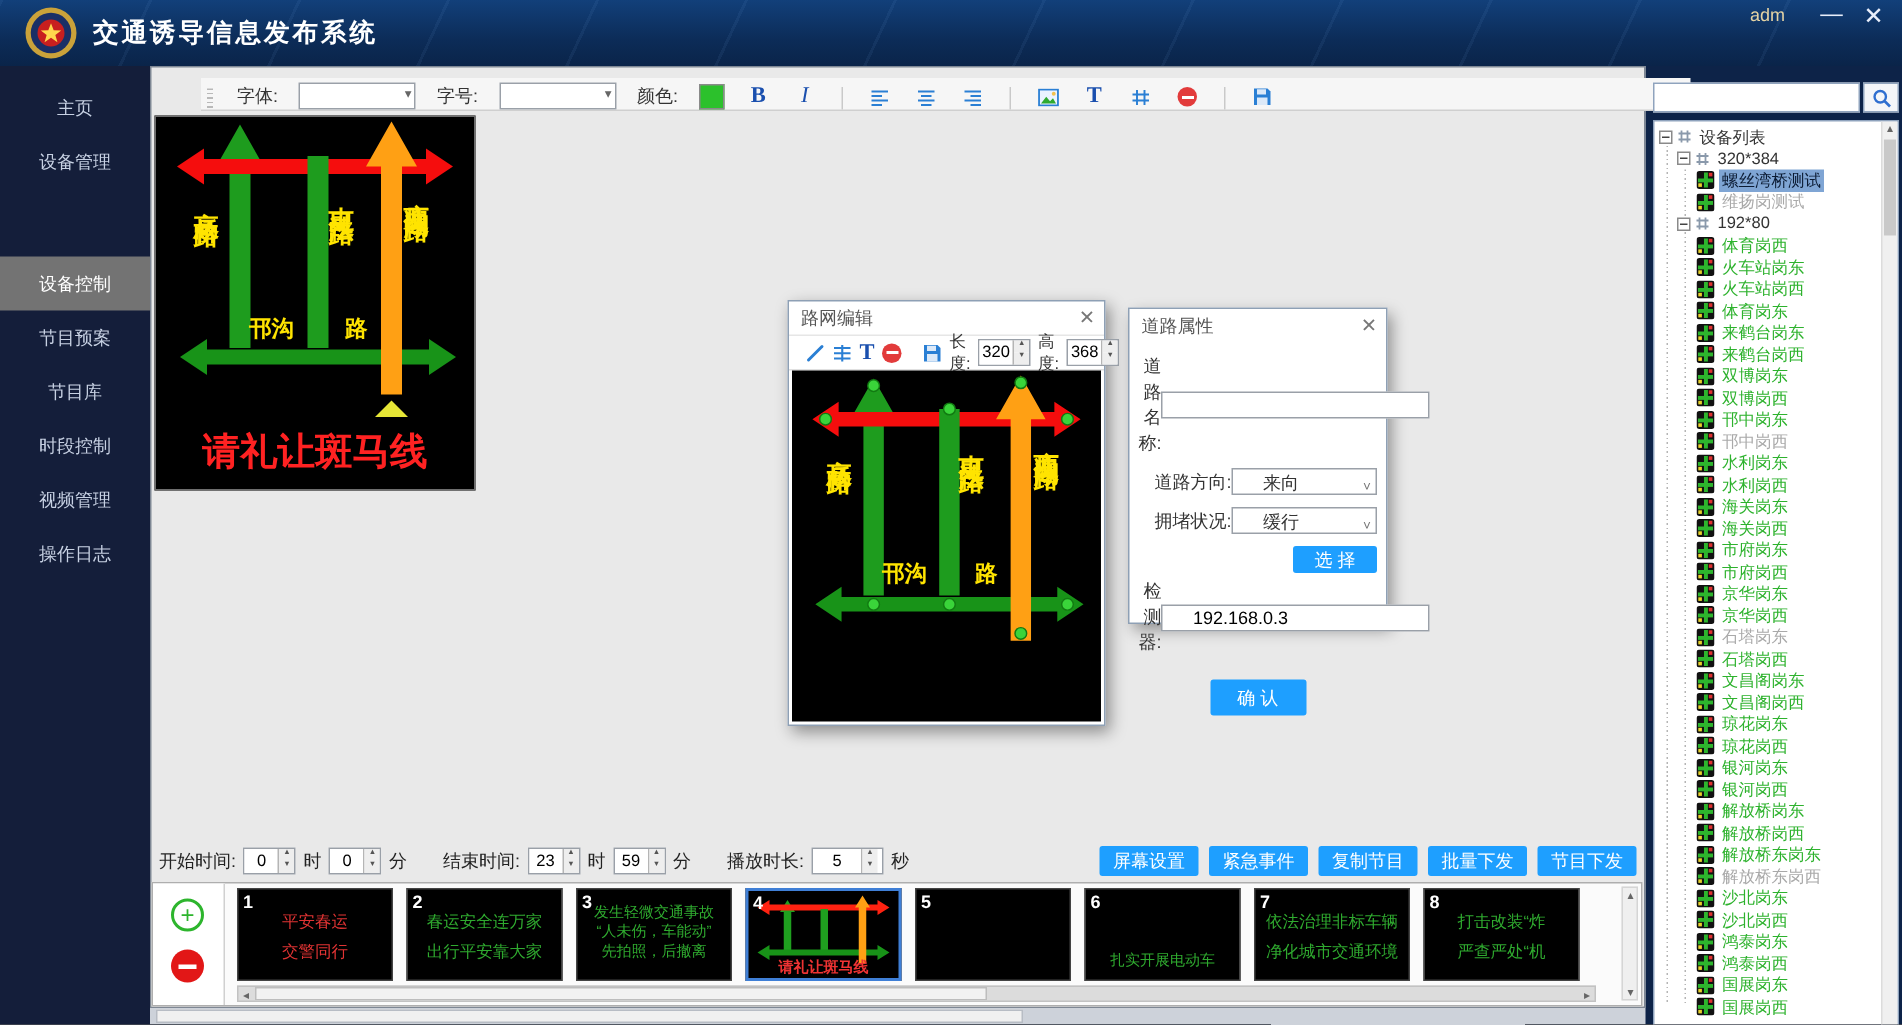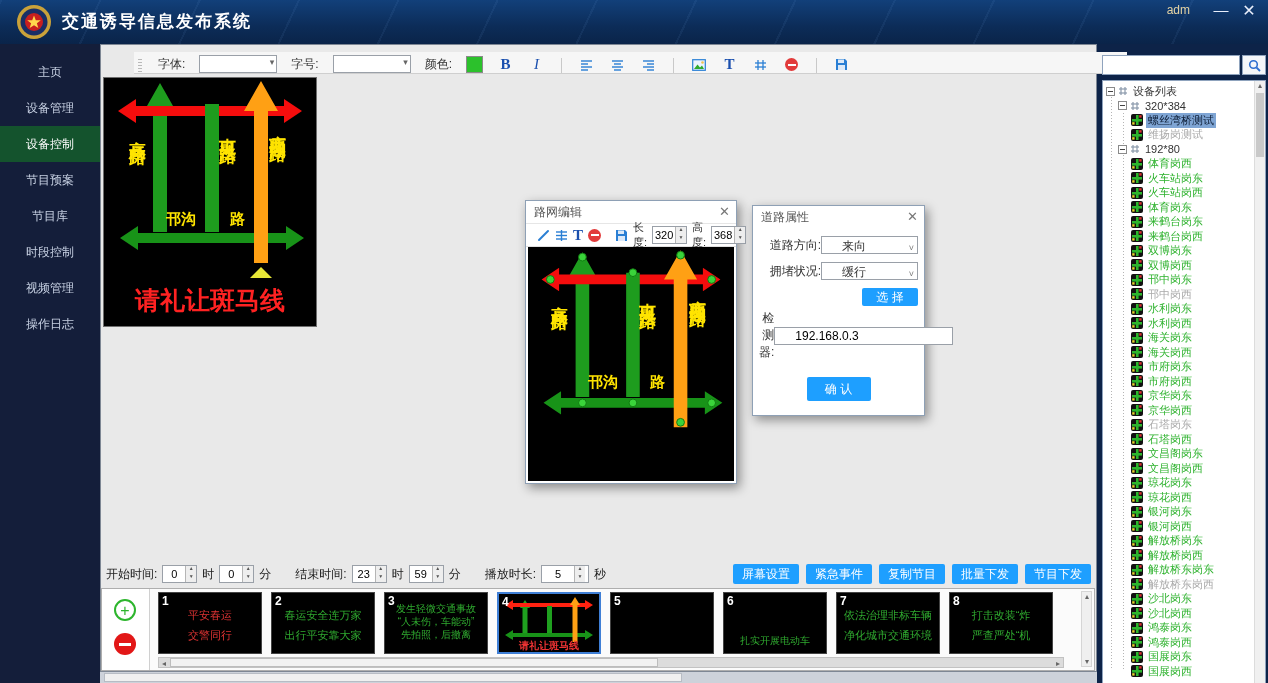--- a/index.html
+++ b/index.html
@@ -12,21 +12,21 @@
     background:repeating-linear-gradient(115deg,rgba(120,170,230,.08) 0 2px,transparent 2px 90px);}
   .badge{position:absolute;left:16px;top:4px;z-index:2;}
   .app-title{position:absolute;left:62px;top:0;height:44px;line-height:44px;color:#fff;
     font-size:17px;font-weight:bold;letter-spacing:2px;z-index:2;}
   .user{position:absolute;right:78px;top:3px;color:#e4d3a4;font-size:12px;z-index:2;}
   .win-btn{position:absolute;top:1px;color:#e8eefb;font-size:15px;width:22px;text-align:center;z-index:2;}
   .win-min{right:36px;} .win-close{right:8px;font-size:16px;}
   
   .sidebar{position:absolute;left:0;top:44px;width:100px;height:639px;background:#141e3a;}
   .side-item{height:36px;line-height:36px;text-align:center;color:#c7d1e3;font-size:12px;cursor:default;}
-  .side-item.active{background:#14532d;color:#ffffff;}
+  .side-item.active{background:#737373;color:#ffffff;margin-top:45px;}
   .side-pad{height:10px;}
   
   .main{position:absolute;left:100px;top:44px;width:997px;height:628px;background:#e9e9e9;
     border:1px solid #7e8794;box-sizing:border-box;}
   .ebar{position:absolute;left:102px;top:52px;width:993px;height:22px;background:#f6f6f6;
     border-bottom:1px solid #cfcfcf;display:flex;align-items:flex-end;gap:14px;padding-left:4px;
     box-sizing:border-box;font-size:12px;color:#333;margin-left:32px;}
   .grip{width:4px;height:14px;background:repeating-linear-gradient(180deg,#b9b9b9 0 1px,transparent 1px 3px);margin-right:2px;}
   .combo{position:relative;width:76px;height:16px;background:#fff;border:1px solid #9aa0a8;font-size:11px;}
   .combo .caret{position:absolute;right:2px;top:1px;font-size:9px;color:#666;}
@@ -353,20 +353,24 @@
       <div class="hlabel" style="left:122px;top:126px;">路</div>
     </div>
   </div>
 
   <div class="dlg dlg-rp">
     <div class="dlg-title">
       <span>道路属性</span>
       <span class="dlg-x">✕</span>
     </div>
     <div class="rp-row">
+      <label>道路名称:</label>
+      <input class="fld" value="" style="">
+    </div>
+    <div class="rp-row">
       <label>道路方向:</label>
       <span class="fld"><span>来向</span><span class="caret">˅</span></span>
     </div>
     <div class="rp-row">
       <label>拥堵状况:</label>
       <span class="fld"><span>缓行</span><span class="caret">˅</span></span>
     </div>
     <button class="btn rp-select">选 择</button>
     <div class="rp-row" style="margin-top:4px;">
       <label>检测器:</label>

